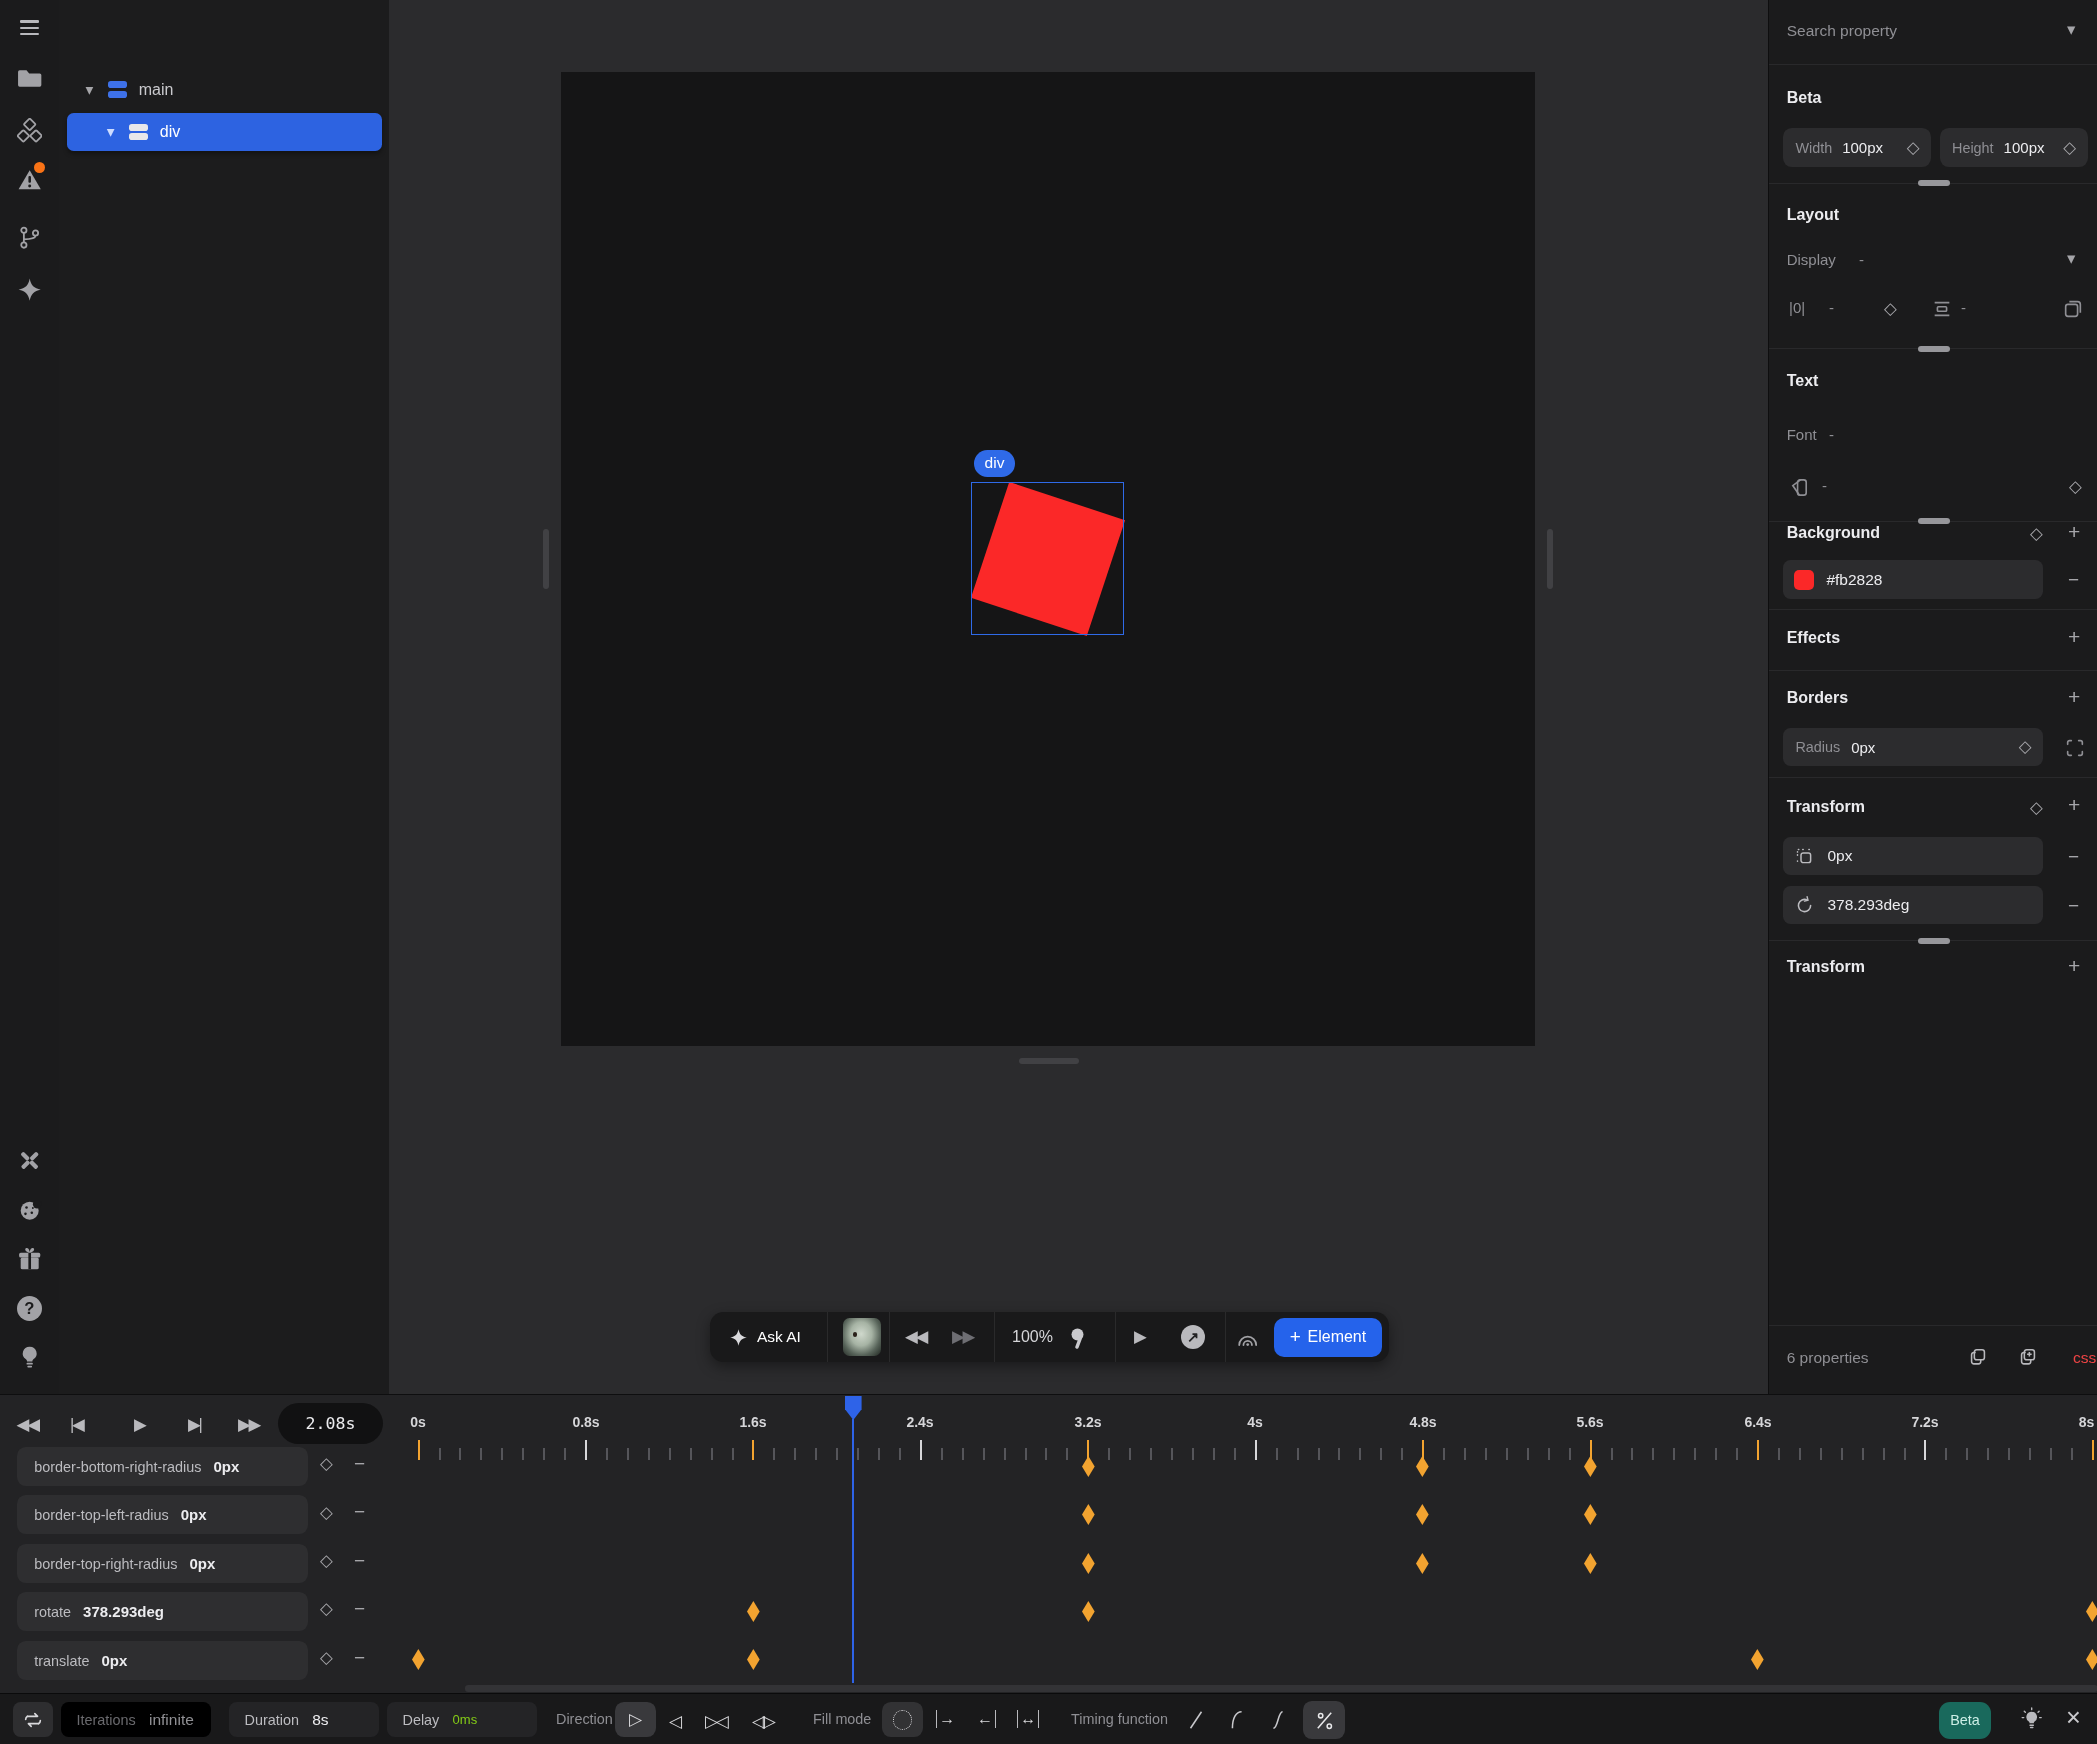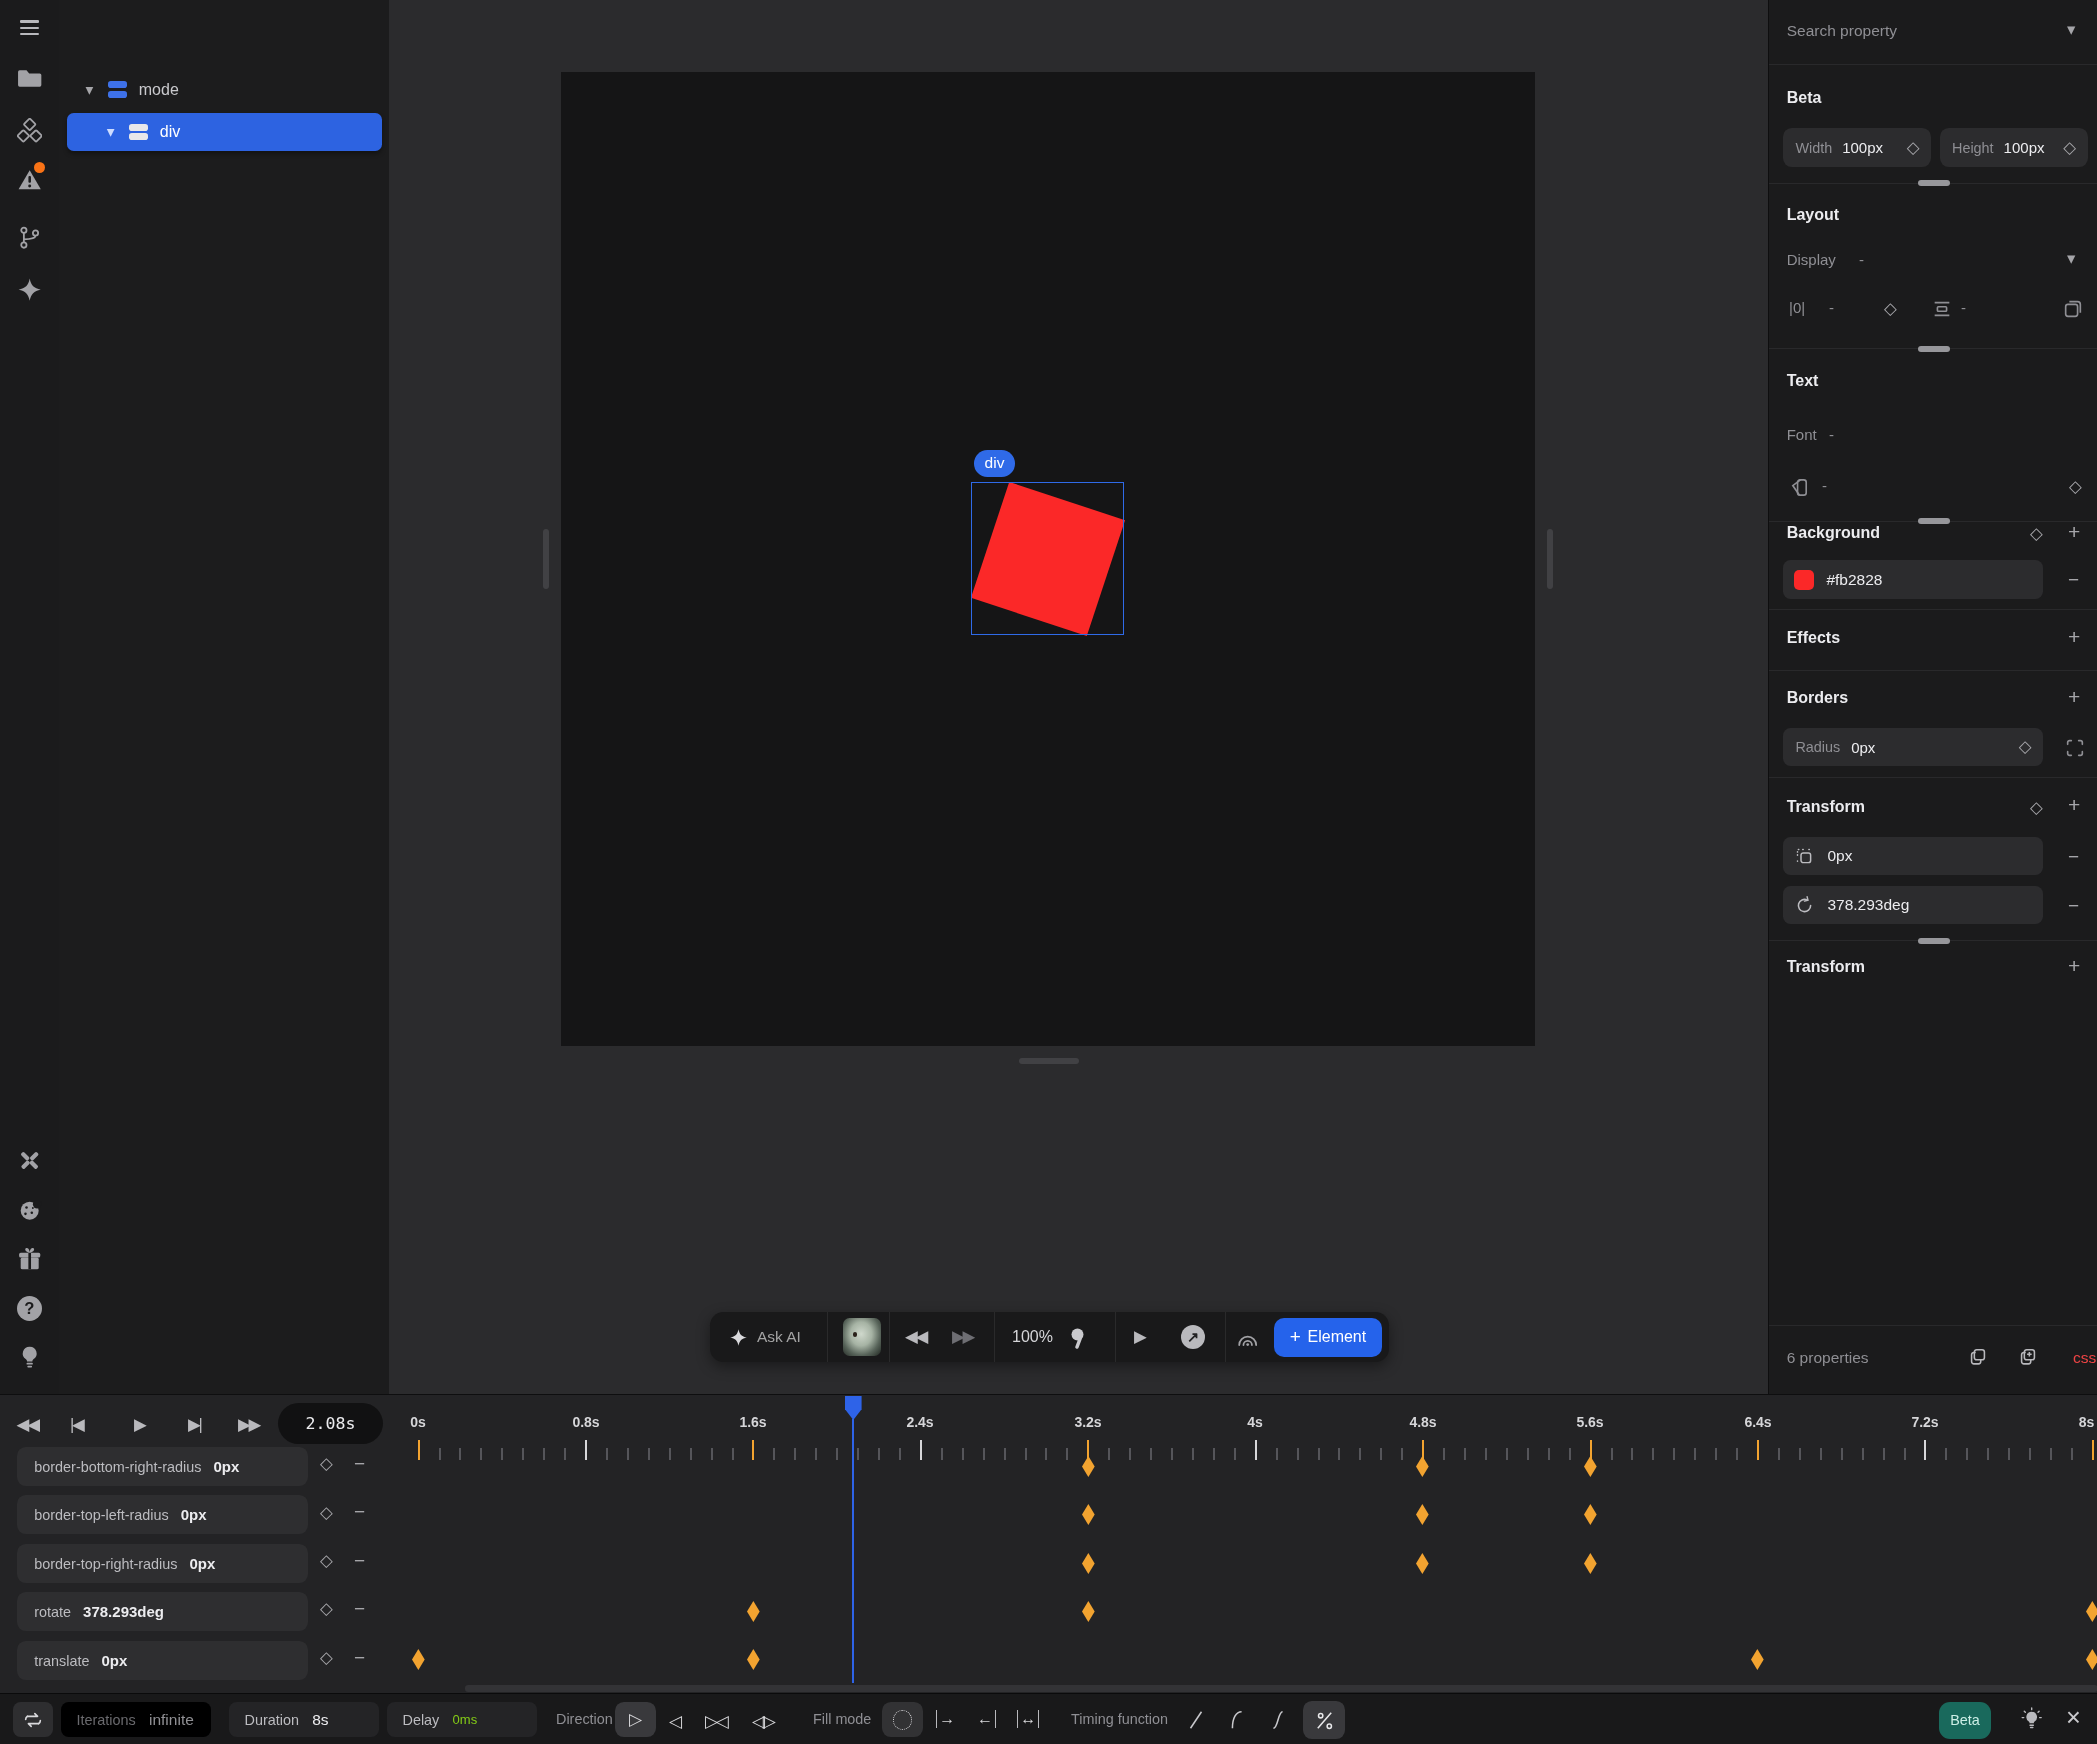--- a/index.html
+++ b/index.html
@@ -124,21 +124,21 @@
   </div>
 
   <div class="abs" style="left:59px;top:0;width:330px;height:1394px;background:#1c1c1d;">
 
     <div class="abs flex" style="left:0;top:71px;width:330px;height:37px;">
       <span style="margin-left:26.6px;font-size:15.5px;color:#a5a5a9;">▾</span>
       <span class="tree-bars" style="margin-left:14.4px;">
           <i></i>
           <i></i>
         </span>
-      <span style="margin-left:12px;font-size:16px;color:#c9c9cd;">mode</span>
+      <span style="margin-left:12px;font-size:16px;color:#c9c9cd;">main</span>
     </div>
 
     <div class="abs flex" style="left:7.7px;top:113px;width:315px;height:38px;background:#2d63e1;border-radius:6.6px;box-shadow:0 2.2px 4.4px rgba(0,0,0,.35);">
       <span style="margin-left:40px;font-size:15.5px;color:#cddcff;">▾</span>
       <span class="tree-bars white" style="margin-left:14.4px;">
           <i></i>
           <i></i>
         </span>
       <span style="margin-left:12px;font-size:16px;color:#ffffff;">div</span>
     </div>
@@ -161,21 +161,21 @@
       <div class="abs" style="left:117px;top:0;width:1.1px;height:50px;background:#2a2a2b;"></div>
       <div class="abs" style="left:179px;top:0;width:1.1px;height:50px;background:#2a2a2b;"></div>
       <div class="abs" style="left:284px;top:0;width:1.1px;height:50px;background:#2a2a2b;"></div>
       <div class="abs" style="left:405px;top:0;width:1.1px;height:50px;background:#2a2a2b;"></div>
       <div class="abs" style="left:515px;top:0;width:1.1px;height:50px;background:#2a2a2b;"></div>
 
       <div class="abs flex" style="left:19px;top:0;height:50px;">
         <svg width="19" height="19" viewBox="0 0 48 48">
             <path d="M24 3c2.5 13 8 18.5 21 21-13 2.5-18.5 8-21 21-2.5-13-8-18.5-21-21 13-2.5 18.5-8 21-21z" fill="#d9d9dc"></path>
           </svg>
-        <span style="margin-left:8.9px;font-size:15.5px;color:#a3a3a3;">Ask AI</span>
+        <span style="margin-left:8.9px;font-size:15.5px;color:#ffffff;">Ask AI</span>
       </div>
 
       <div class="abs" style="left:133px;top:6px;width:38px;height:38px;border-radius:6.6px;background:radial-gradient(ellipse at 48% 42%, #cfd8cc 0%, #a6b3a4 38%, #58645a 68%, #1e241f 100%);overflow:hidden;">
         <div class="abs" style="left:10px;top:14.4px;width:4.4px;height:4.4px;border-radius:50%;background:#2a221a;"></div>
       </div>
 
       <span class="abs transport" style="left:195px;top:15px;">◀◀</span>
       <span class="abs transport" style="left:242px;top:15px;color:#6e6e73;">▶▶</span>
 
       <span class="abs" style="left:302px;top:16px;font-size:16px;color:#d5d5d8;">100%</span>

